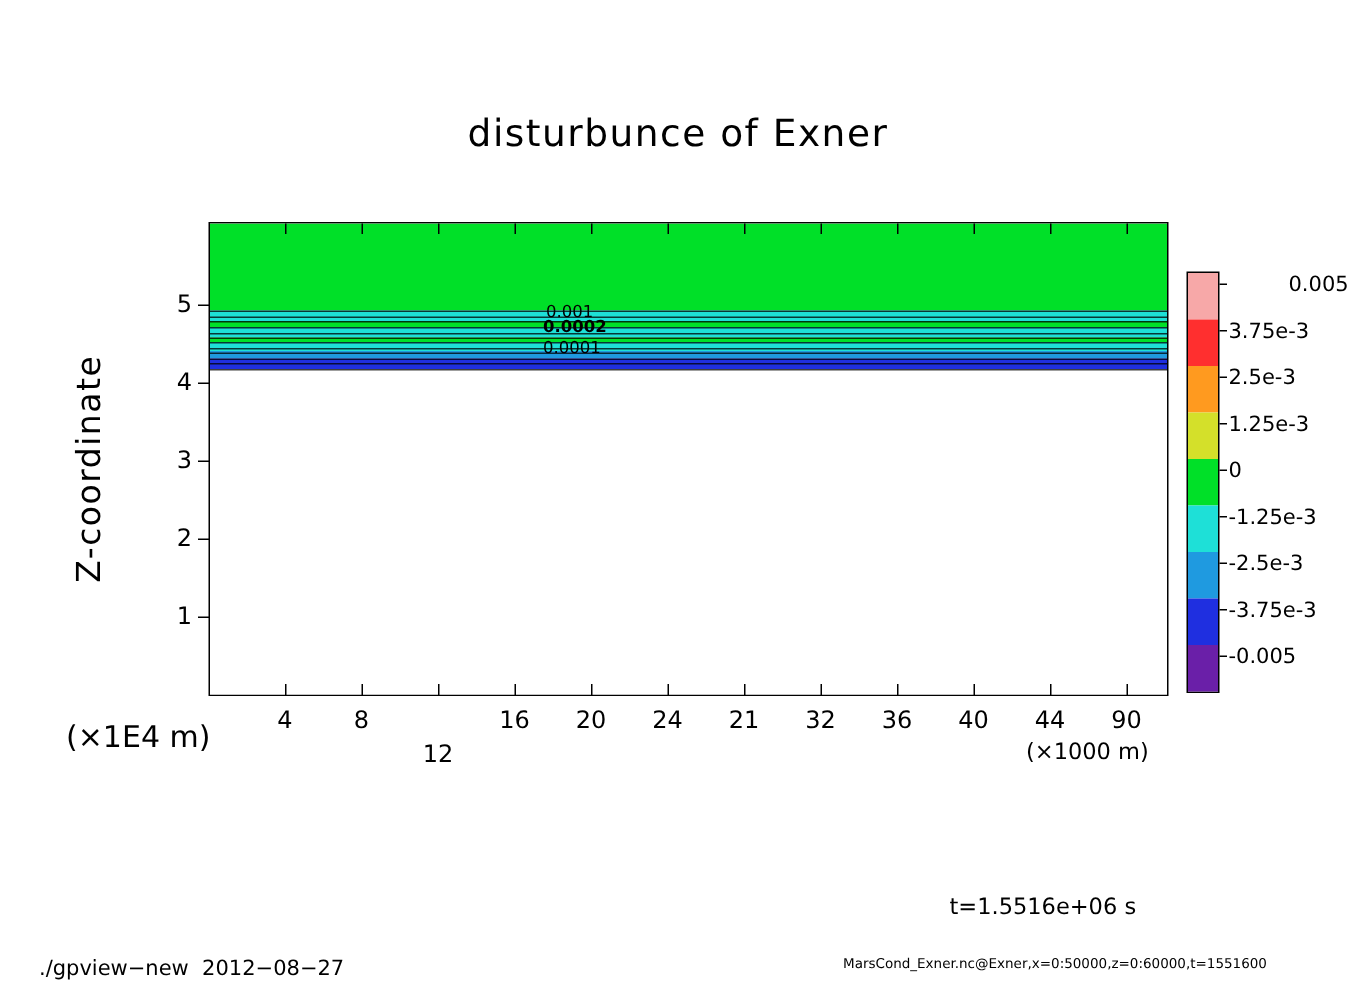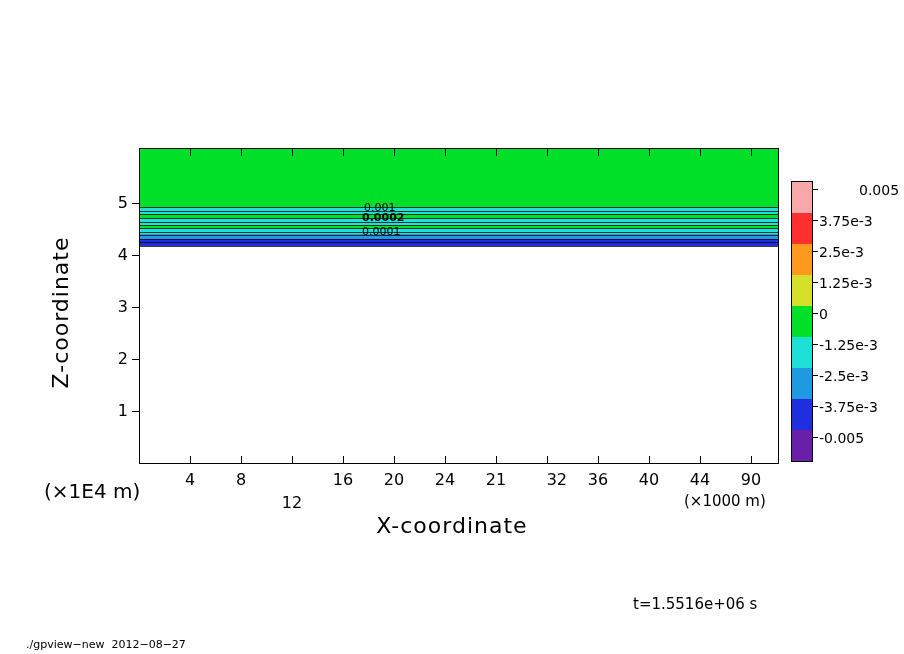--- a/index.html
+++ b/index.html
@@ -73,31 +73,32 @@
   #colorbar .cell { width: 100%; }
   .cb-lab { position: absolute; left: 819px; font-size: 14px; }
   .cb-tick { position: absolute; left: 813px; width: 5px; height: 1px; background: #000; }
 
   
   #contour-interval {
     left: 0; top: 561px; width: 904px; text-align: center;
     font-size: 17px; letter-spacing: .5px;
   }
   #time-label { left: 633px; top: 595px; font-size: 15px; }
-  #foot-left { left: 26px; top: 638px; font-size: 11px; }
+  #foot-left { left: 26px; top: 638px; font-size: 14px; }
   #foot-right { left: 562px; top: 638px; font-size: 9px; }
 
   
   .clabel { position: absolute; font-size: 11px; color: #000; font-family: "DejaVu Sans", sans-serif; }
 </style>
 </head>
 <body>
 
 <div id="page">
 
+  <div class="txt" id="title">disturbunce of Exner</div>
 
   <div id="plot-frame">
 
     <div class="band" style="top:0px;height:58px;background:#00e028;"></div>
 
     <div class="band" style="top:58px;height:7px;background:#1ee0d7;"></div>
     <div class="band" style="top:65px;height:4px;background:#00e028;"></div>
     <div class="band" style="top:69px;height:7px;background:#1ee0d7;"></div>
     <div class="band" style="top:76px;height:3px;background:#00e028;"></div>
     <div class="band" style="top:79px;height:6px;background:#1ee0d7;"></div>
@@ -149,39 +150,38 @@
   <div class="tick-b" style="left:700px;top:149px;height:7px;"></div>
   <div class="tick-b" style="left:751px;top:149px;height:7px;"></div>
 
   <div class="xlab" style="left:170px;top:470px;">4</div>
   <div class="xlab" style="left:221px;top:470px;">8</div>
   <div class="xlab" style="left:272px;top:470px;margin-top:23px;">12</div>
   <div class="xlab" style="left:323px;top:470px;">16</div>
   <div class="xlab" style="left:374px;top:470px;">20</div>
   <div class="xlab" style="left:425px;top:470px;">24</div>
   <div class="xlab" style="left:476px;top:470px;">21</div>
-  <div class="xlab" style="left:527px;top:470px;text-align:right;">32</div>
+  <div class="xlab" style="left:527px;top:470px;">32</div>
   <div class="xlab" style="left:578px;top:470px;">36</div>
   <div class="xlab" style="left:629px;top:470px;">40</div>
   <div class="xlab" style="left:680px;top:470px;">44</div>
   <div class="xlab" style="left:731px;top:470px;">90</div>
 
   <div class="tick-l" style="left:132px;top:411px;width:8px;"></div>
   <div class="tick-l" style="left:132px;top:359px;width:8px;"></div>
   <div class="tick-l" style="left:132px;top:307px;width:8px;"></div>
   <div class="tick-l" style="left:132px;top:255px;width:8px;"></div>
   <div class="tick-l" style="left:132px;top:203px;width:8px;"></div>
 
   <div class="ylab" style="left:98px;top:401px;">1</div>
   <div class="ylab" style="left:98px;top:349px;">2</div>
   <div class="ylab" style="left:98px;top:297px;">3</div>
   <div class="ylab" style="left:98px;top:245px;">4</div>
   <div class="ylab" style="left:98px;top:193px;">5</div>
 
-  <div class="txt" id="x-axis-title">X-coordinate</div>
   <div class="txt" id="y-axis-title">Z-coordinate</div>
   <div class="txt" id="x-unit">(×1E4 m)</div>
   <div class="txt" id="z-unit">(×1000 m)</div>
 
   <div id="colorbar">
     <div class="cell" style="height:31px;background:#f7a8a8;"></div>
     <div class="cell" style="height:31px;background:#ff2f2f;"></div>
     <div class="cell" style="height:31px;background:#ff9a1f;"></div>
     <div class="cell" style="height:31px;background:#d4e02a;"></div>
     <div class="cell" style="height:31px;background:#00e028;"></div>
@@ -206,14 +206,15 @@
   <div class="cb-lab" style="top:244px;">2.5e-3</div>
   <div class="cb-lab" style="top:275px;">1.25e-3</div>
   <div class="cb-lab" style="top:306px;">0</div>
   <div class="cb-lab" style="top:337px;">-1.25e-3</div>
   <div class="cb-lab" style="top:368px;">-2.5e-3</div>
   <div class="cb-lab" style="top:399px;">-3.75e-3</div>
   <div class="cb-lab" style="top:430px;">-0.005</div>
 
   <div class="txt" id="time-label">t=1.5516e+06 s</div>
   <div class="txt" id="foot-left">./gpview−new  2012−08−27</div>
+  <div class="txt" id="foot-right">MarsCond_Exner.nc@Exner,x=0:50000,z=0:60000,t=1551600</div>
 
 </div>
 
 </body></html>

